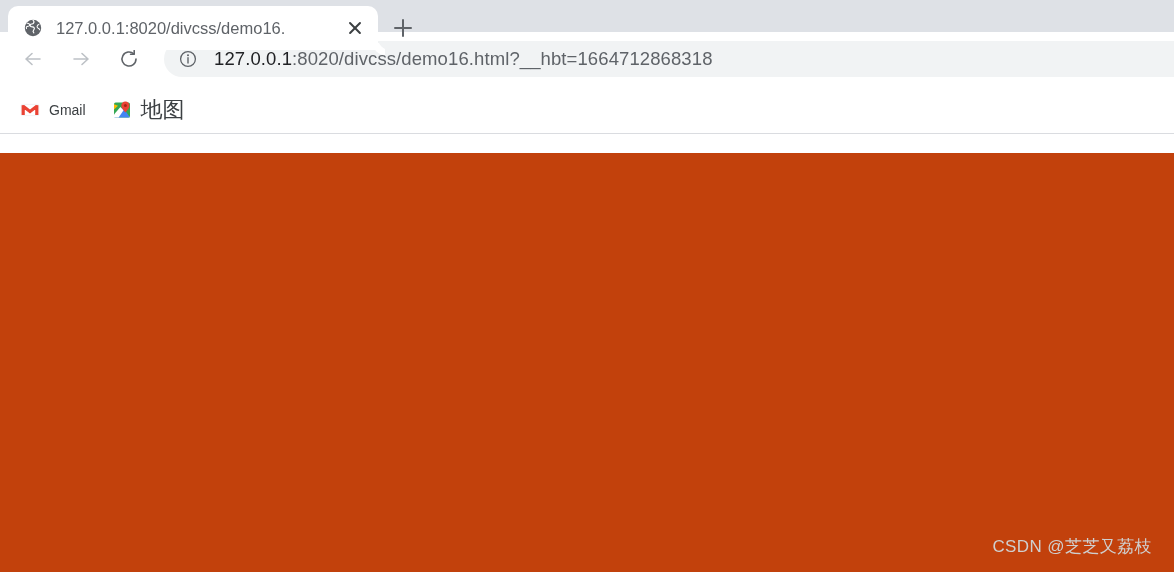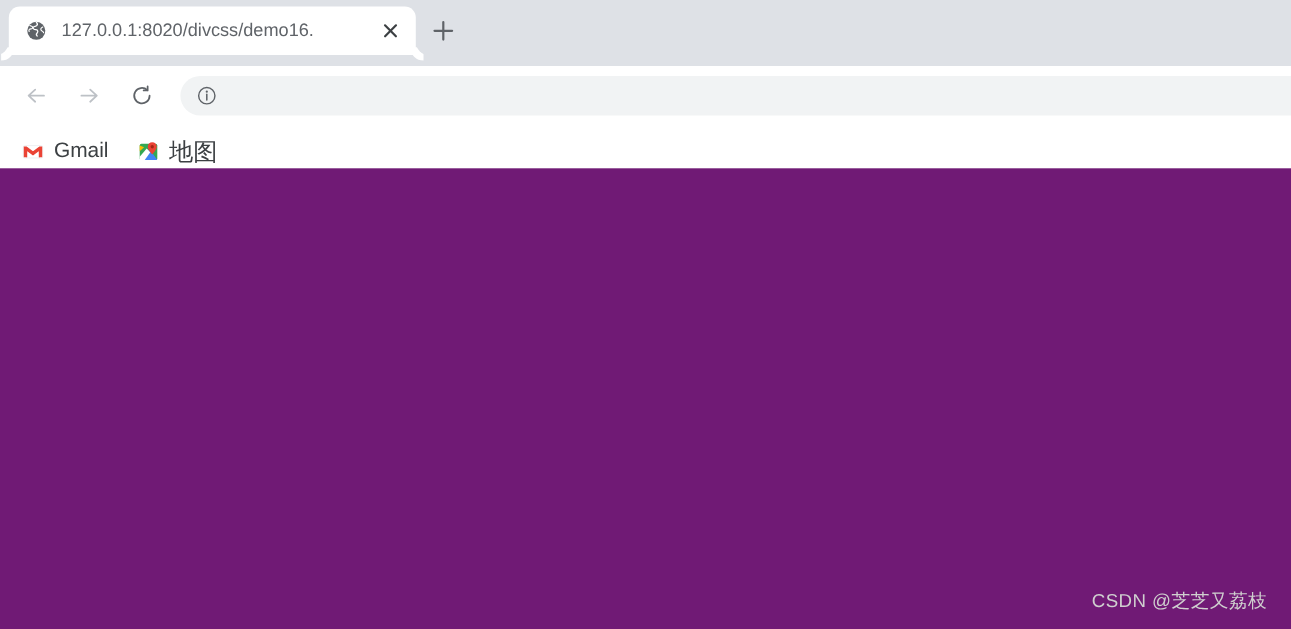--- a/index.html
+++ b/index.html
@@ -11,21 +11,21 @@
     height: 572px;
     background: #ffffff;
     font-family: "Liberation Sans", sans-serif;
     overflow: hidden;
     position: relative;
   }
 
   
   .tabstrip {
     position: relative;
-    height: 60px;
+    height: 32px;
     background: #dee1e6;
   }
   .tab {
     position: absolute;
     left: 8px;
     top: 6px;
     width: 370px;
     height: 44px;
     background: #ffffff;
     border-radius: 10px 10px 0 0;
@@ -187,34 +187,34 @@
     margin-right: 10px;
   }
   .bm-icon {
     width: 20px;
     height: 20px;
     flex: 0 0 20px;
     margin-right: 9px;
     display: block;
   }
   .bm-label {
-    font-size: 19px;
+    font-size: 14px;
     color: #3c4043;
     white-space: nowrap;
   }
   .bm-label.cjk { font-size: 22px; }
 
   
   .page {
     position: absolute;
     left: 0;
     top: 153px;
     right: 0;
     bottom: 0;
-    background: #701a75;
+    background: #c2410c;
     text-align: right;
   }
   .watermark {
     position: absolute;
     right: 22px;
     bottom: 14px;
     font-size: 17px;
     color: #cfcfcf;
     white-space: nowrap;
     letter-spacing: .4px;
@@ -278,20 +278,21 @@
   </div>
 
   <div class="omnibox">
     <span class="info-icon">
       <svg width="20" height="20" viewBox="0 0 20 20">
         <circle cx="10" cy="10" r="7.4" fill="none" stroke="#5f6368" stroke-width="1.3"></circle>
         <circle cx="10" cy="6.3" r="1" fill="#5f6368"></circle>
         <path d="M10 8.8v5.2" stroke="#5f6368" stroke-width="1.4" stroke-linecap="round"></path>
       </svg>
     </span>
+    <span class="omnibox-url" title="127.0.0.1:8020/divcss/demo16.html?__hbt=1664712868318"><span class="host">127.0.0.1</span><span class="rest">:8020/divcss/demo16.html?__hbt=1664712868318</span></span>
   </div>
 </div>
 
 <div class="bookmarks">
 
   <div class="bm">
     <span class="bm-icon">
       <svg width="20" height="20" viewBox="0 0 20 20">
         <rect x="1.2" y="4.4" width="17.6" height="11.2" rx="1.2" fill="#ffffff" stroke="#eceff1" stroke-width=".8"></rect>
         <path d="M1.6 5.2v9.8h2.6V8.3l5.8 4.4 5.8-4.4v6.7h2.6V5.2l-2.6-.1-5.8 4.4-5.8-4.4z" fill="#ea4335"></path>

